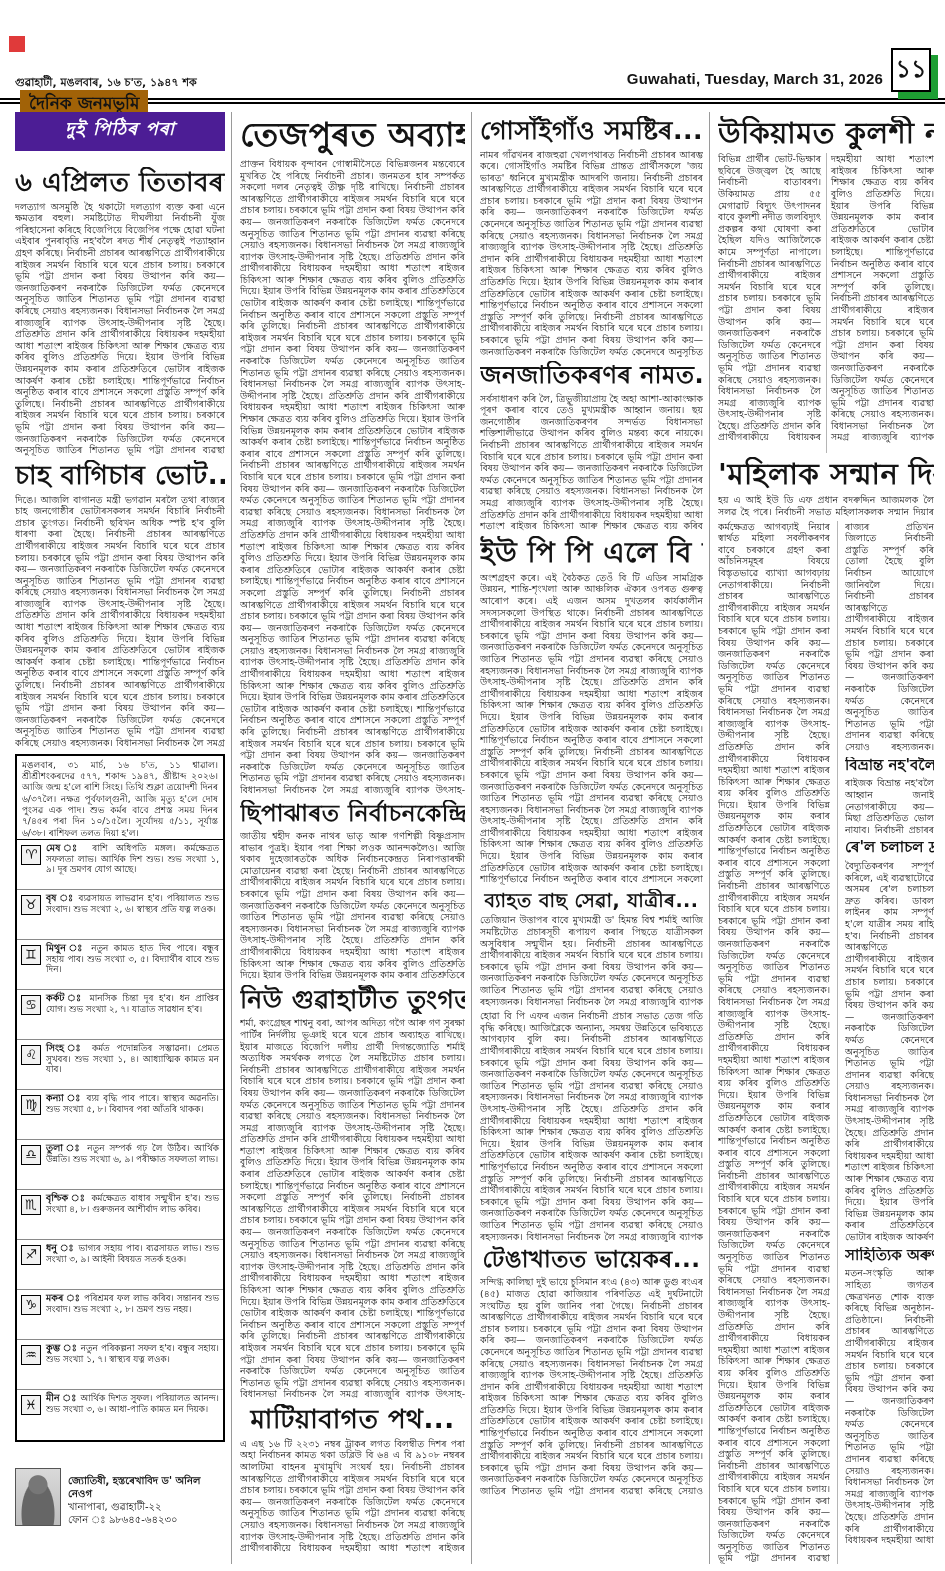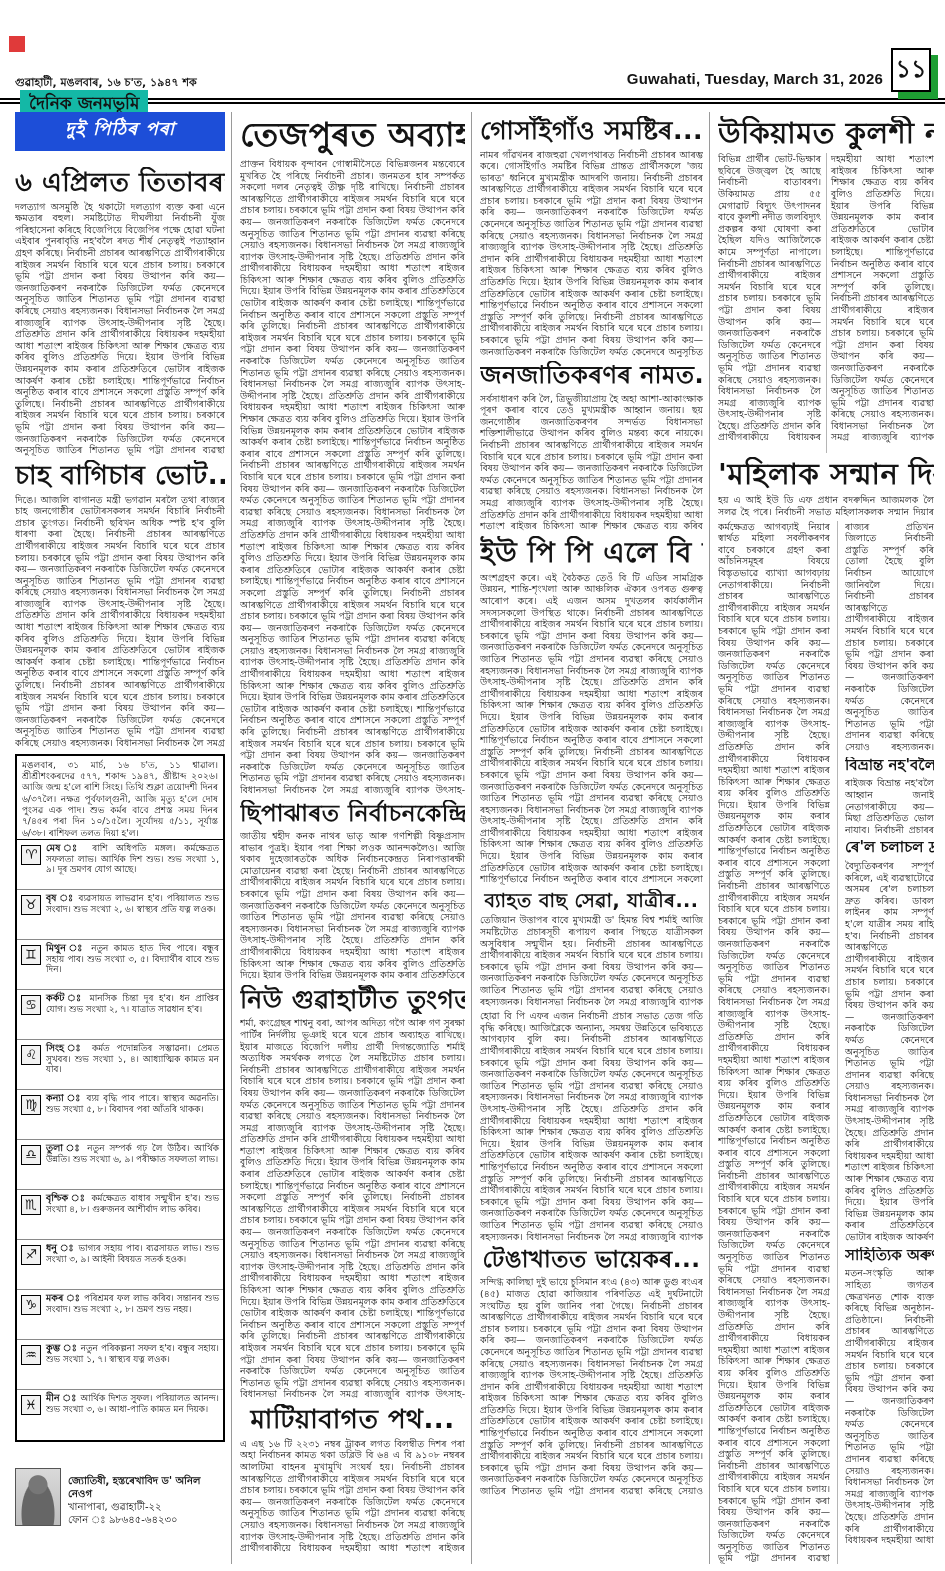--- a/index.html
+++ b/index.html
@@ -22,21 +22,21 @@
     font-family:"Liberation Sans",sans-serif;letter-spacing:.2px;}
   .page-badge{
     position:absolute;right:14px;top:48px;width:40px;height:44px;background:#fff;
     border:2px solid #000;box-shadow:7px 7px 0 var(--green);
     display:flex;align-items:flex-start;justify-content:center;
     font-size:24px;font-weight:bold;z-index:5;
   }
   .masthead-row{position:absolute;left:0;right:0;top:94px;height:16px;}
   .masthead-row .rule{position:absolute;left:0;right:0;top:4px;height:0;border-top:6px double #000;}
   .masthead{
-    position:absolute;left:20px;top:-4px;background:#14b8a6;padding:0 9px;
+    position:absolute;left:20px;top:-4px;background:#a16207;padding:0 9px;
     font-size:17px;font-weight:bold;white-space:nowrap;
   }
 
   
   .cols{
     position:absolute;left:15px;right:5px;top:112px;height:1452px;
     display:grid;grid-template-columns:216px 240px 238px 1fr;
   }
   .col{height:1452px;overflow:hidden;padding:0 6px 0 0;}
   .col.c2,.col.c3,.col.cR{border-left:1px solid #9a9a9a;padding-left:8px;}
@@ -44,21 +44,21 @@
   
   h2.headline{
     font-weight:bold;text-align:center;line-height:1.18;margin:4px 0 3px 0;
     white-space:nowrap;overflow:hidden;letter-spacing:.5px;
   }
   p.body{
     font-size:9.3px;line-height:11.6px;text-align:justify;overflow:hidden;
     color:#1b1b1b;margin-bottom:3px;word-break:break-word;
   }
   .banner{
-    background:#1d4ed8;color:#fff;text-align:center;font-weight:bold;font-style:italic;
+    background:#4c1d95;color:#fff;text-align:center;font-weight:bold;font-style:italic;
     font-size:18px;padding:3px 0 5px 0;margin-bottom:16px;letter-spacing:1px;
   }
 
   
   .twoCol{column-count:2;column-gap:10px;column-rule:1px solid #b5b5b5;}
   .subrow{display:flex;}
   .subL{width:112px;overflow:hidden;}
   .subR{flex:1;overflow:hidden;border-left:1px solid #b5b5b5;padding-left:7px;margin-left:7px;}
   .subR h2.headline{letter-spacing:0;}
 

